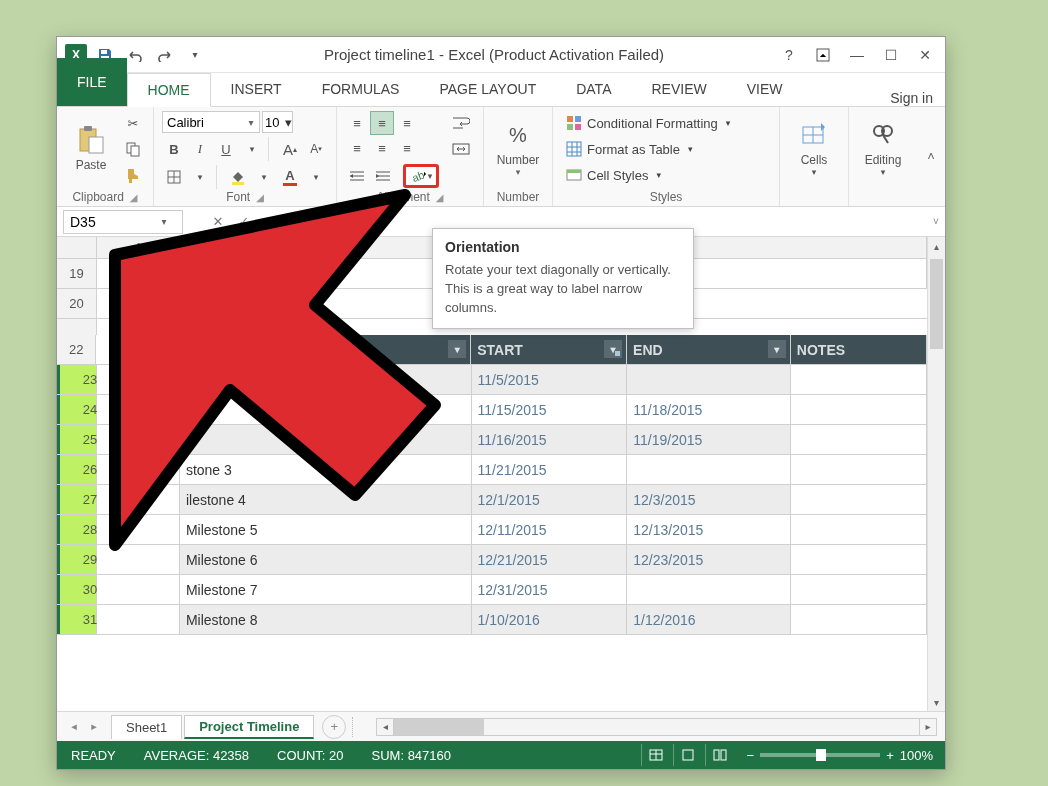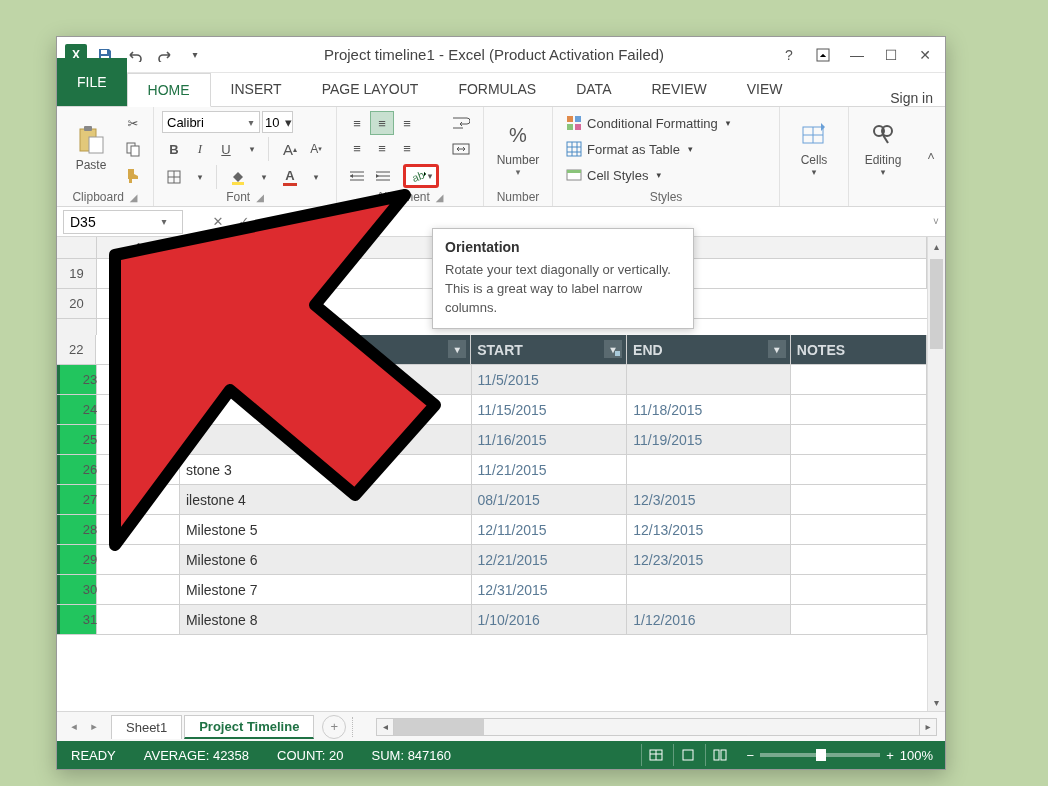--- a/index.html
+++ b/index.html
@@ -79,21 +79,21 @@
   .tooltip p{font-size:13px;color:#555;line-height:1.45;}
   
   .sheet-area{flex:1;position:relative;overflow:hidden;background:#fff;}
   .sheet{position:absolute;left:0;top:0;right:18px;bottom:0;}
   .colheads{display:flex;height:22px;border-bottom:1px solid #d0d0d0;background:#f2f2f2;}
   .corner{width:40px;border-right:1px solid #d0d0d0;}
   .ch{border-right:1px solid #d0d0d0;display:flex;align-items:center;justify-content:center;color:#555;font-size:12px;}
   .rows{}
   .r{display:flex;height:30px;border-bottom:1px solid #d0d0d0;}
   .rh{width:40px;background:#f2f2f2;border-right:1px solid #d0d0d0;display:flex;align-items:center;justify-content:center;color:#555;font-size:13px;}
-  .rh.sel{background:#22c55e;border-left:3px solid #1f7244;padding-left:24px;}
+  .rh.sel{background:#bef264;border-left:3px solid #1f7244;padding-left:24px;}
   .cell{border-right:1px solid #d0d0d0;padding:0 6px;display:flex;align-items:center;font-size:14px;color:#333;overflow:hidden;white-space:nowrap;}
   
   .wA{width:84px;} .wMile{width:296px;} .wStart{width:158px;} .wEnd{width:166px;} .wNotes{width:138px;}
   
   .thead{background:#3e4f56;color:#d8dde0;font-weight:600;position:relative;}
   .thead .filter{position:absolute;right:4px;top:5px;width:18px;height:18px;background:#5a6a70;color:#e0e4e6;font-size:10px;display:flex;align-items:center;justify-content:center;}
   .thead .filter.applied::after{content:"";width:5px;height:5px;background:#a8c9da;position:absolute;right:2px;bottom:2px;}
   .date-cell{color:#5a7a95;}
   .shade{background:#ececec;}
   .display-date-label{text-align:right;letter-spacing:2px;color:#5a7a95;}
@@ -166,22 +166,22 @@
       <div class="win-btn">—</div>
       <div class="win-btn">☐</div>
       <div class="win-btn">✕</div>
     </div>
   </div>
 
   <div class="tabs">
     <div class="tab-file">FILE</div>
     <div class="tab active">HOME</div>
     <div class="tab">INSERT</div>
+    <div class="tab">FORMULAS</div>
     <div class="tab">PAGE LAYOUT</div>
-    <div class="tab">FORMULAS</div>
     <div class="tab">DATA</div>
     <div class="tab">REVIEW</div>
     <div class="tab">VIEW</div>
     <div class="signin">Sign in</div>
   </div>
 
   <div class="ribbon">
 
     <div class="group">
       <div class="group-body">
@@ -504,21 +504,21 @@
             <div class="cell wA"></div>
             <div class="cell wMile">stone 3</div>
             <div class="cell wStart date-cell">11/21/2015</div>
             <div class="cell wEnd date-cell"></div>
             <div class="cell wNotes"></div>
           </div>
         <div class="r">
             <div class="rh sel">27</div>
             <div class="cell wA"></div>
             <div class="cell wMile shade">ilestone 4</div>
-            <div class="cell wStart shade date-cell">08/1/2015</div>
+            <div class="cell wStart shade date-cell">12/1/2015</div>
             <div class="cell wEnd shade date-cell">12/3/2015</div>
             <div class="cell wNotes"></div>
           </div>
         <div class="r">
             <div class="rh sel">28</div>
             <div class="cell wA"></div>
             <div class="cell wMile">Milestone 5</div>
             <div class="cell wStart date-cell">12/11/2015</div>
             <div class="cell wEnd date-cell">12/13/2015</div>
             <div class="cell wNotes"></div>

